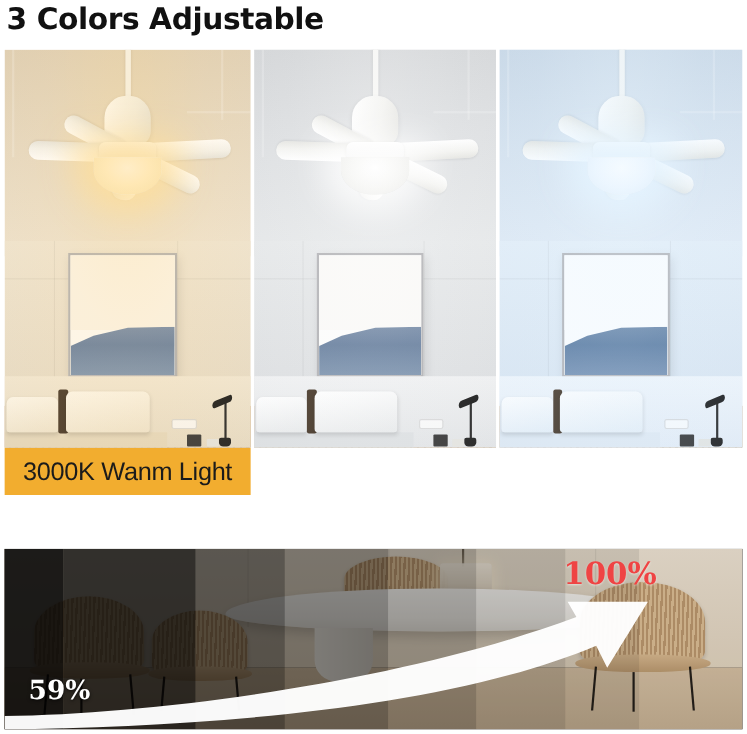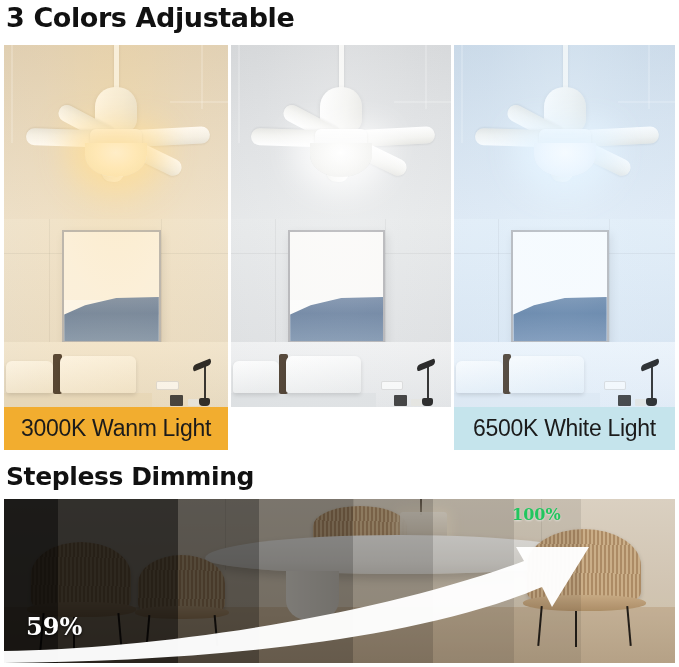--- a/index.html
+++ b/index.html
@@ -354,21 +354,21 @@
     font-weight:bold;
     white-space:nowrap;
   }
   #pct-min {
     left:22px; bottom:22px;
     font-size:24px; color:#ffffff;
     text-shadow:0 1px 3px rgba(0,0,0,.8);
   }
   #pct-max {
     left:508px; top:6px;
-    font-size:16px; color:#22c55e;
+    font-size:28px; color:#ef4444;
     text-shadow:0 1px 2px rgba(255,255,255,.55);
   }
 </style>
 </head>
 <body>
 
 <div class="page">
 
   <div class="heading" id="heading-colors">3 Colors Adjustable</div>
 
@@ -522,26 +522,24 @@
           <div class="lamp-arm"></div>
           <div class="lamp-head"></div>
           <div class="lamp-base"></div>
           <div class="nightstand-item"></div>
           <div class="nightstand-cup"></div>
         </div>
 
         <div class="tint"></div>
       </div>
 
-      <div class="color-label" style="background:#c5e4ec">6500K White Light</div>
     </div>
 
   </div>
 
-  <div class="heading" id="heading-dimming">Stepless Dimming</div>
 
   <div class="dimming-wrap">
     <div class="dim-scene">
 
       <div class="backwall">
         <div class="wall-panel-line" style="left:33%"></div>
         <div class="wall-panel-line" style="left:52%"></div>
         <div class="wall-panel-line" style="left:80%"></div>
       </div>
       <div class="floor"></div>

